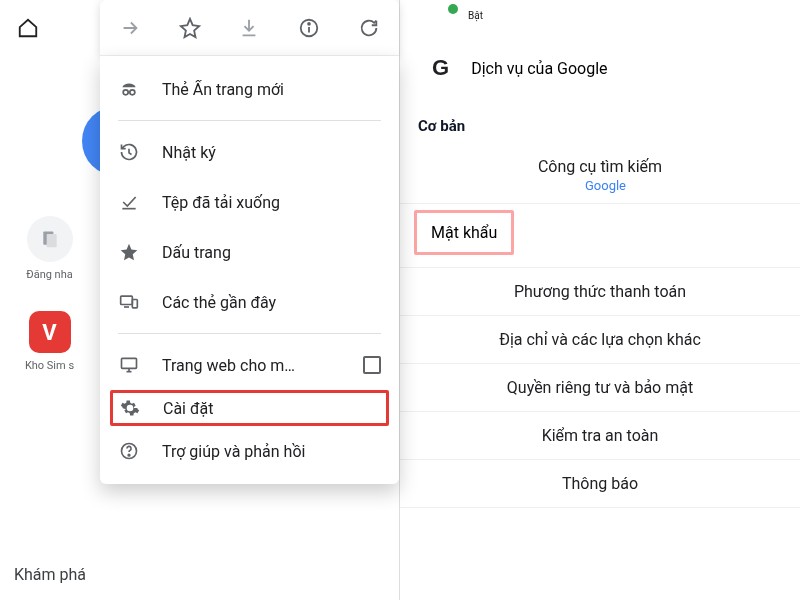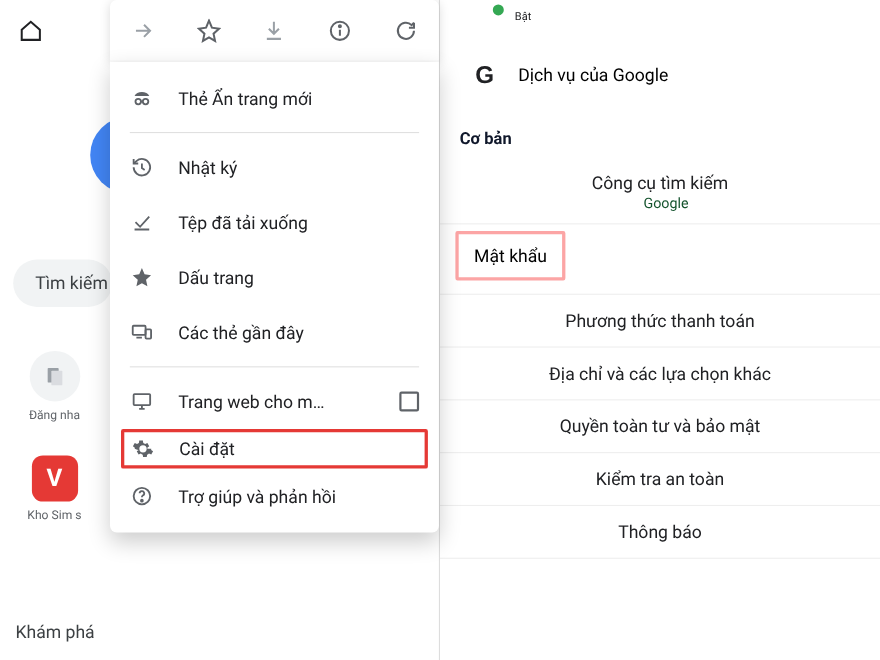--- a/index.html
+++ b/index.html
@@ -204,21 +204,21 @@
     color: #202124;
     border-bottom: 1px solid #eee;
     cursor: pointer;
     text-align: center;
   }
   .rp-item.two-line {
     padding: 10px 18px;
   }
   .rp-item .sub {
     font-size: 13px;
-    color: #14532d;
+    color: #3b82f6;
     margin-top: 2px;
     margin-left: 11px;
   }
   .rp-highlight {
     border: 3px solid #fca5a5;
     border-radius: 2px;
     display: inline-block;
     padding: 10px 14px;
     margin: 6px 14px;
     font-size: 16px;
@@ -238,21 +238,20 @@
   <div class="toolbar">
     <div class="home-icon">
       <svg width="22" height="22" viewBox="0 0 24 24" fill="none" stroke="#202124" stroke-width="2">
           <path d="M3 11 L12 3 L21 11 V21 H3 Z"></path>
         </svg>
     </div>
   </div>
 
   <div class="bg-content">
     <div class="blue-circle"></div>
-    <div class="search-chip">Tìm kiếm</div>
     <div class="shortcut-row">
       <div class="shortcut">
         <div class="sc-badge">
           <svg width="20" height="20" viewBox="0 0 24 24" fill="#9aa0a6">
               <rect x="4" y="3" width="12" height="16" rx="1"></rect>
               <rect x="8" y="6" width="12" height="16" rx="1" fill="#dadce0"></rect>
             </svg>
         </div>
         <div class="sc-label">Đăng nha</div>
       </div>
@@ -410,17 +409,17 @@
     <div>Công cụ tìm kiếm</div>
     <div class="sub">Google</div>
   </div>
 
   <div class="rp-highlight-wrap">
     <div class="rp-highlight">Mật khẩu</div>
   </div>
 
   <div class="rp-item">Phương thức thanh toán</div>
   <div class="rp-item">Địa chỉ và các lựa chọn khác</div>
-  <div class="rp-item">Quyền toàn tư và bảo mật</div>
+  <div class="rp-item">Quyền riêng tư và bảo mật</div>
   <div class="rp-item">Kiểm tra an toàn</div>
   <div class="rp-item">Thông báo</div>
 
 </div>
 
 </body></html>

